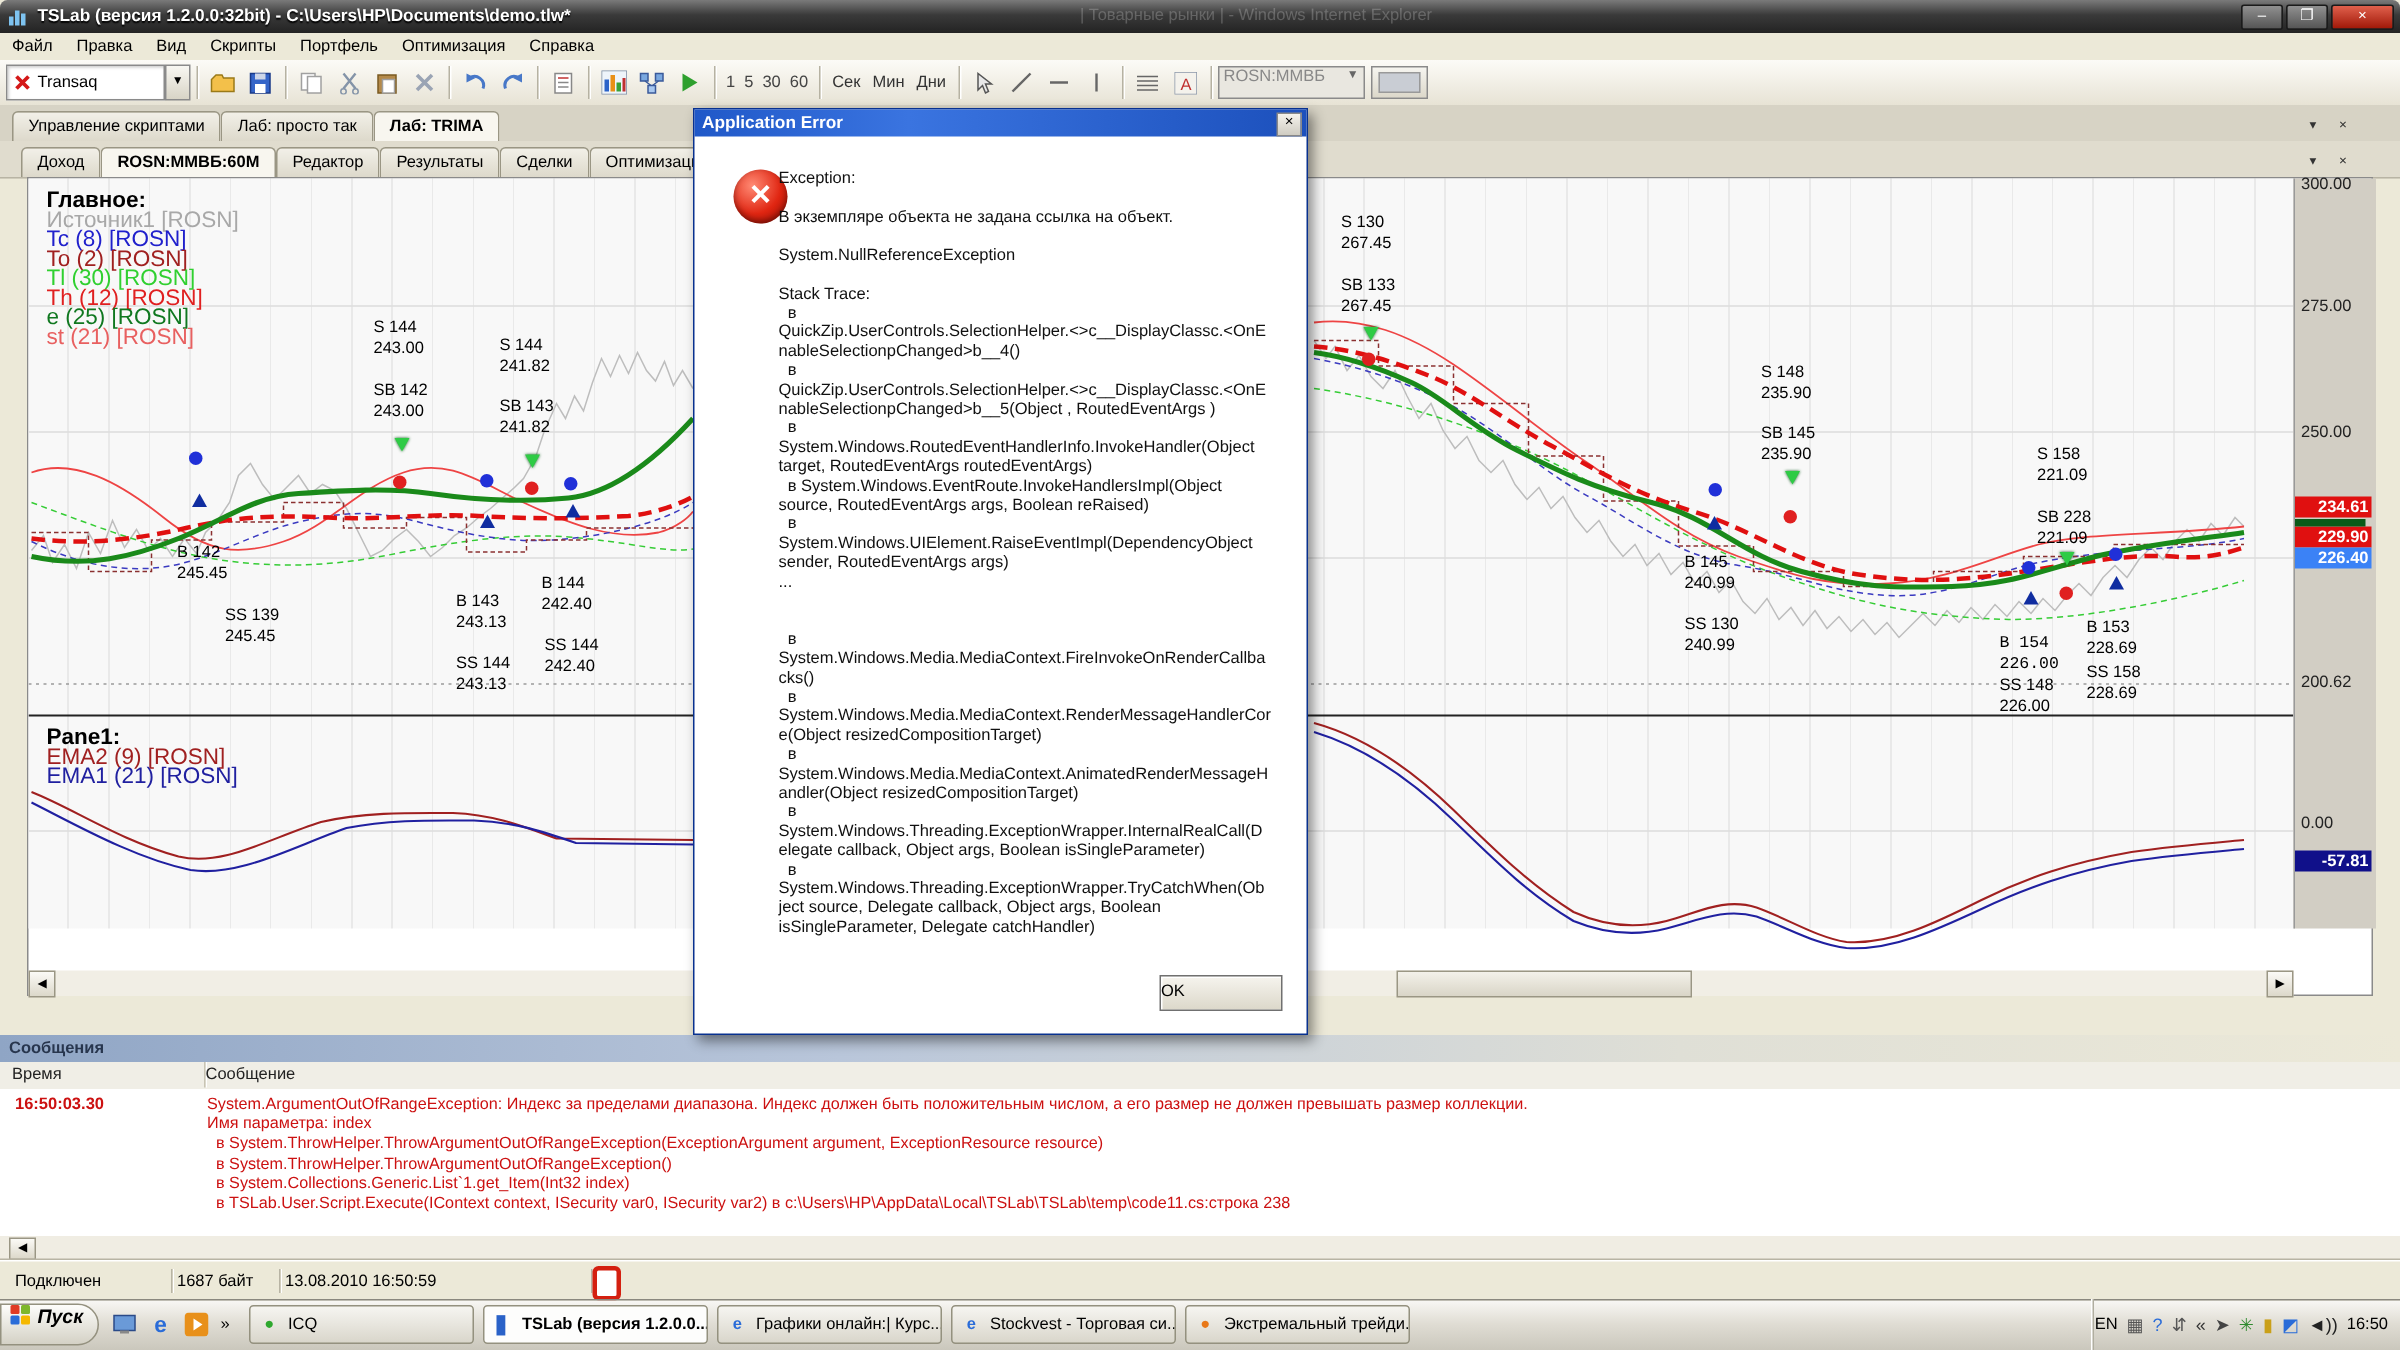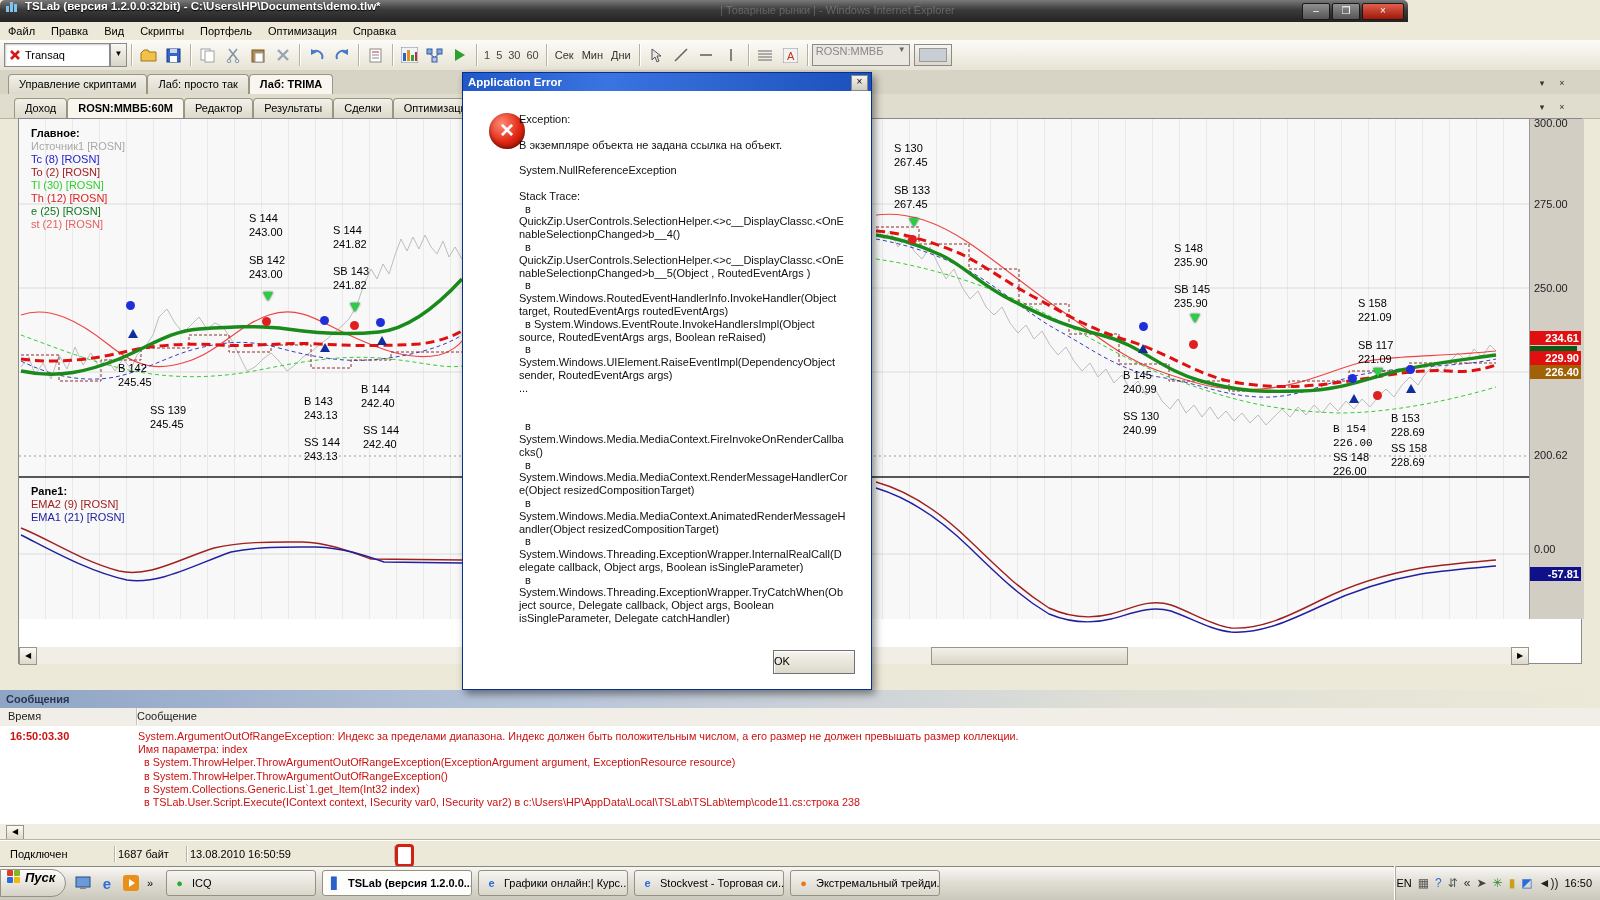--- a/index.html
+++ b/index.html
@@ -1,22 +1,22 @@
 <!DOCTYPE html>
 <html><head>
 <meta charset="utf-8">
 <style>
   html,body{margin:0;padding:0}
   body{width:1600px;height:900px;position:relative;overflow:hidden;
        font-family:"Liberation Sans",sans-serif;background:#ece9d8;font-size:11px;color:#000}
 
   
-  .titlebar{position:absolute;left:0;top:0;width:1408px;height:22px;
+  .titlebar{position:absolute;left:0;top:0;width:1600px;height:22px;
     background:linear-gradient(#7a7a7a,#3a3a3a 45%,#232323);color:#fff;
-    display:flex;border-radius:5px 5px 0 0}
+    display:flex;align-items:center;border-radius:5px 5px 0 0}
   .app-icon{width:14px;height:12px;margin:0 5px 0 6px;display:flex;align-items:flex-end;gap:1px}
   .app-icon i{display:block;width:3px;background:#7ec3f0}
   .title-text{font-size:11.5px;font-weight:700;text-shadow:0 1px 1px #000}
   .ghost-title{position:absolute;left:720px;top:4px;color:rgba(255,255,255,.22);font-size:11px}
   .winbtns{position:absolute;right:4px;top:3px;display:flex;gap:2px}
   .winbtn{width:26px;height:15px;border:1px solid #1a1a1a;border-radius:2px;
     background:linear-gradient(#909090,#555);color:#fff;font-size:10px;line-height:13px;text-align:center}
   .winbtn.close{width:40px;background:linear-gradient(#e0604c,#a01808)}
 
   
@@ -53,21 +53,21 @@
     border:1px solid #8a8a8a;box-sizing:border-box}
   .plot{position:absolute;left:0;top:0;width:1510px;height:500px;
     background:repeating-linear-gradient(90deg,#f8f8f8 0 26px,#e9e9e9 26px 27px)}
   .gutter{position:absolute;left:1510px;top:0;width:54px;height:500px;background:#d2cec4;border-left:1px solid #999}
   .xaxis{position:absolute;left:0;top:500px;width:1564px;height:27px;background:#d8d4ca;border-top:1px solid #333}
   .xlab{position:absolute;top:12px;color:#222}
   .xtime{position:absolute;top:1px;color:#222}
   .ylab{position:absolute;left:4px;color:#222}
   .pricebox{position:absolute;left:0;width:47px;color:#fff;font-weight:700;text-align:right;
     padding:1px 2px;font-size:11px}
-  .lg{position:absolute;font-size:11px;line-height:13px}
+  .lg{position:absolute;font-size:15px;line-height:13px}
   .lg b{display:block}
   .anno{position:absolute;white-space:pre;line-height:14px;color:#000}
   .dot{position:absolute;width:9px;height:9px;border-radius:50%}
   .arrU{position:absolute;width:0;height:0;border-left:5px solid transparent;border-right:5px solid transparent;border-bottom:9px solid #102da0}
   .arrD{position:absolute;width:0;height:0;border-left:5px solid transparent;border-right:5px solid transparent;border-top:9px solid #2ecb45;filter:drop-shadow(0 0 1px #0a5a18)}
   .hscroll{position:absolute;left:0;top:528px;width:1510px;height:17px;background:#f1eee5}
   .sbtn{position:absolute;top:0;width:16px;height:16px;border:1px solid #9a9684;background:linear-gradient(#fbfaf6,#dcd8ca);
     text-align:center;line-height:15px;font-size:8px}
   .sthumb{position:absolute;left:912px;top:0;width:195px;height:16px;border:1px solid #9a9684;background:linear-gradient(#f3f1ea,#d9d5c7)}
 
@@ -348,21 +348,21 @@
 
   <div class="gutter" id="gutter">
       <div class="ylab" style="top: -2px;">300.00</div>
       <div class="ylab" style="top: 79px;">275.00</div>
       <div class="ylab" style="top: 163px;">250.00</div>
       <div class="ylab" style="top: 247px;">225.00</div>
       <div class="ylab" style="top: 330px;">200.62</div>
       <div class="ylab" style="top: 424px;">0.00</div>
       <div class="pricebox" style="top: 212px; background: rgb(224, 16, 16); color: rgb(255, 255, 255);">234.61</div>
       <div class="pricebox" style="top: 232px; background: rgb(224, 16, 16); color: rgb(255, 255, 255);">229.90</div>
-      <div class="pricebox" style="top: 246px; background: #a16207; color: rgb(255, 255, 255);">226.40</div>
+      <div class="pricebox" style="top: 246px; background: #3b82f6; color: rgb(255, 255, 255);">226.40</div>
       <div class="pricebox" style="top: 448px; background: rgb(16, 16, 138); color: rgb(255, 255, 255);">-57.81</div>
       <div style="position: absolute; left: 0px; top: 227px; width: 47px; height: 5px; background: rgb(10, 90, 24);"></div>
     </div>
   <div class="hscroll">
     <div class="sbtn" style="left:0">◀</div>
     <div class="sthumb"></div>
     <div class="sbtn" style="right:0">▶</div>
   </div>
 <div class="anno" style="left: 230px; top: 92px;">S 144
 243.00</div>
@@ -391,21 +391,21 @@
     <div class="anno" style="left: 1155px; top: 122px;">S 148
 235.90</div>
     <div class="anno" style="left: 1155px; top: 163px;">SB 145
 235.90</div>
     <div class="anno" style="left: 1104px; top: 249px;">B 145
 240.99</div>
     <div class="anno" style="left: 1104px; top: 290px;">SS 130
 240.99</div>
     <div class="anno" style="left: 1339px; top: 177px;">S 158
 221.09</div>
-    <div class="anno" style="left: 1339px; top: 219px;">SB 117
+    <div class="anno" style="left: 1339px; top: 219px;">SB 228
 221.09</div>
     <div class="anno" style="left: 1314px; top: 303px; font-family: Liberation Mono, monospace;">B 154
 226.00</div>
     <div class="anno" style="left: 1314px; top: 331px;">SS 148
 226.00</div>
     <div class="anno" style="left: 1372px; top: 292px;">B 153
 228.69</div>
     <div class="anno" style="left: 1372px; top: 322px;">SS 158
 228.69</div>
     <div class="dot" style="left: 107px; top: 182px; background: rgb(32, 48, 216);"></div>

